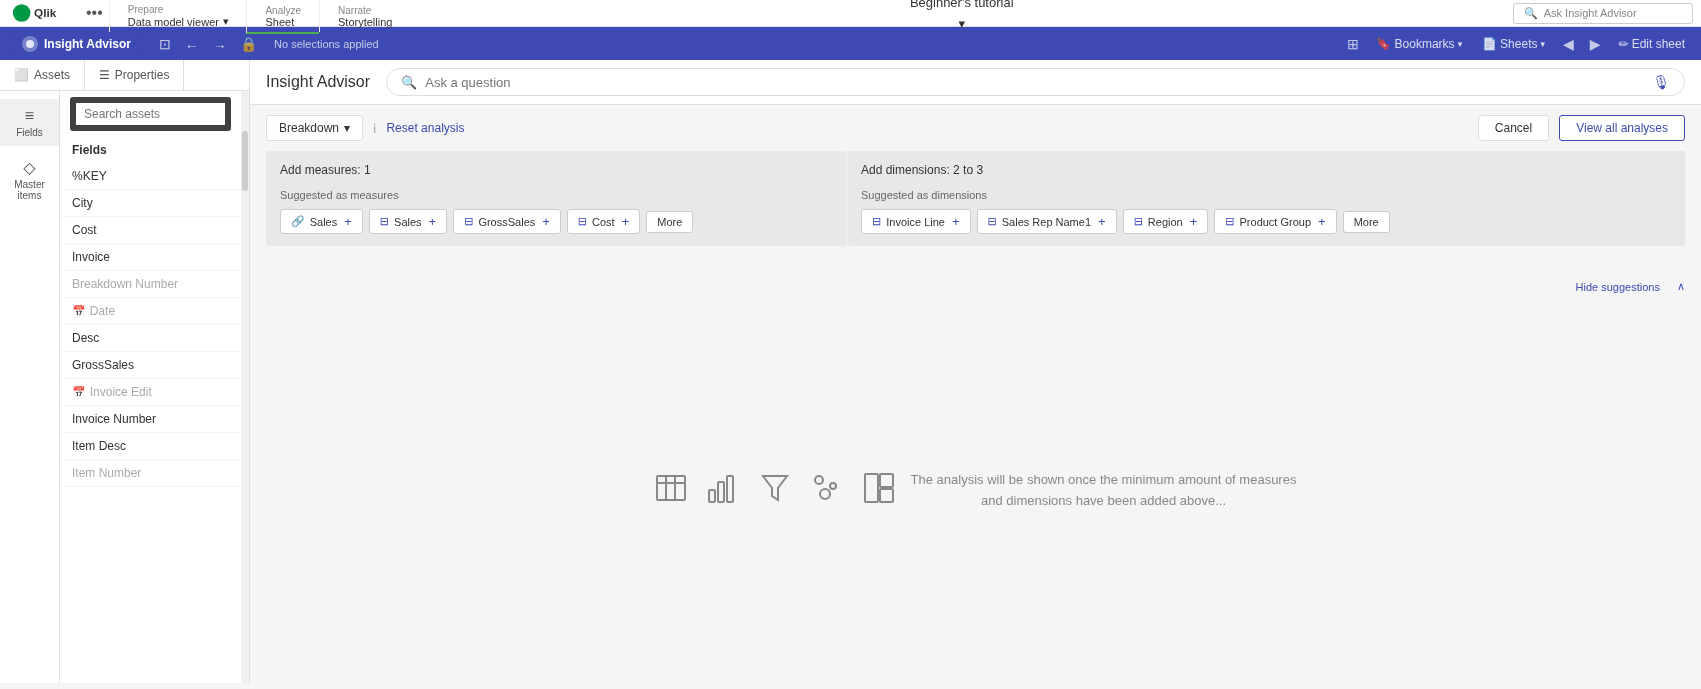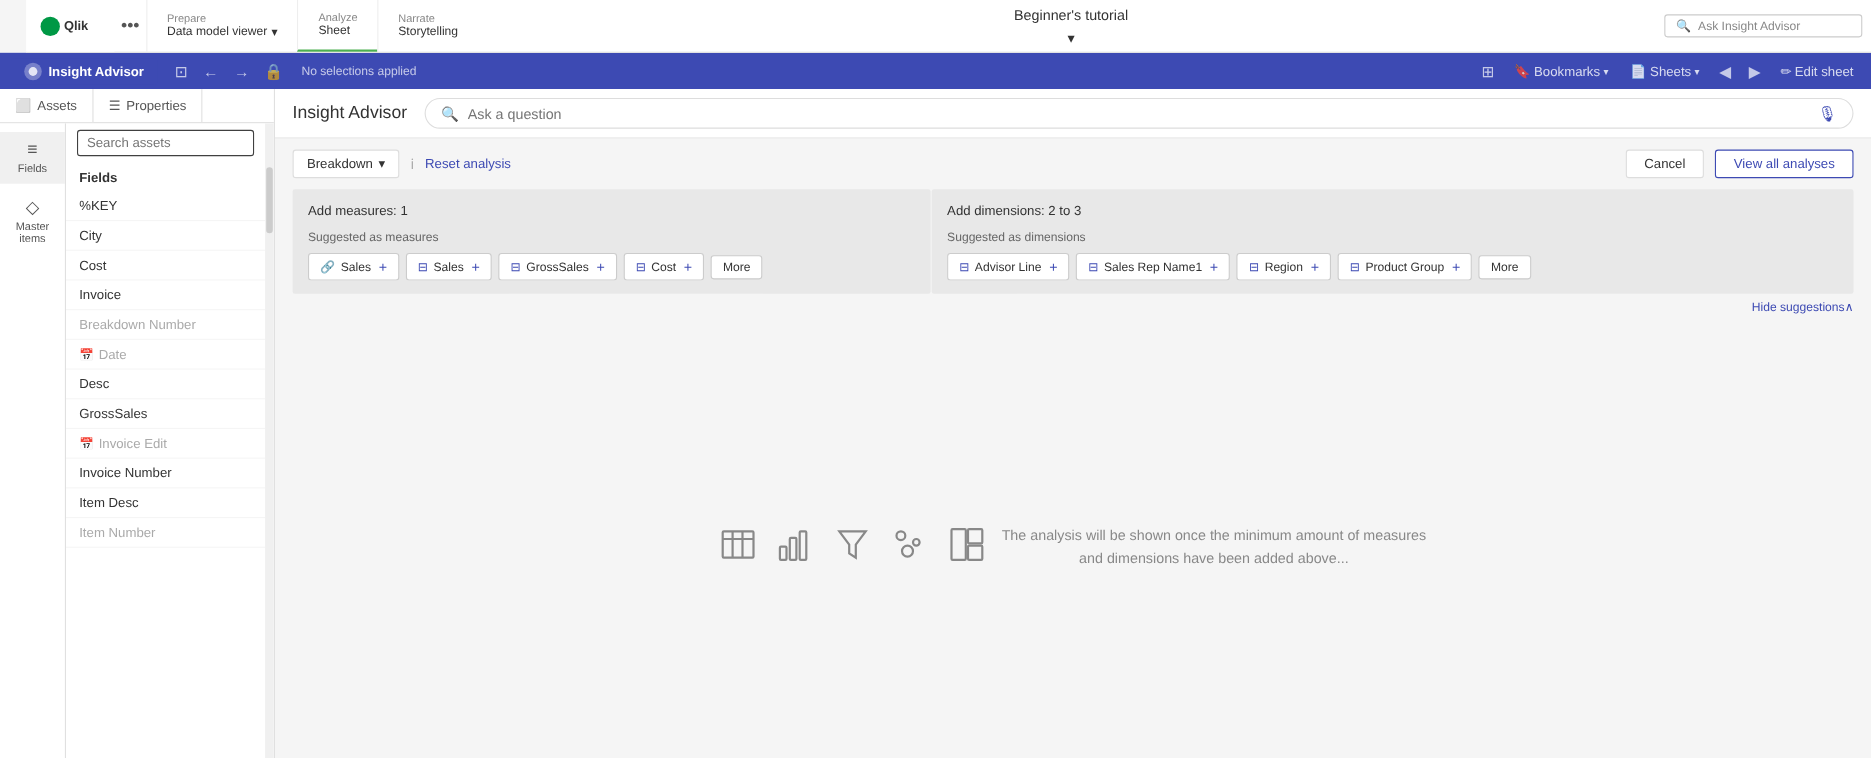--- a/index.html
+++ b/index.html
@@ -1,21 +1,21 @@
 <!DOCTYPE html>
 <html><head>
   <meta charset="utf-8">
   <style>
     * { box-sizing: border-box; margin: 0; padding: 0; }
     body { font-family: 'Segoe UI', Arial, sans-serif; font-size: 13px; background: #f5f5f5; color: #333; overflow: hidden; }
 
     
     .top-nav {
       display: flex; align-items: stretch; background: #fff; border-bottom: 1px solid #ddd;
-      height: 48px; position: relative; margin-left: 24px;
+      height: 27px; position: relative;
     }
     .top-nav-logo {
       display: flex; align-items: center; padding: 0 10px; background: #fff;
     }
     .qlik-logo { width: 60px; height: 22px; }
     .top-nav-more { display: flex; align-items: center; padding: 0 6px; cursor: pointer; color: #555; font-size: 16px; }
     .top-nav-section {
       display: flex; flex-direction: column; justify-content: center;
       padding: 16px 18px; border-left: 1px solid #eee; cursor: pointer; font-size: 11px; color: #555;
     }
@@ -66,21 +66,21 @@
     .sidebar-item { display: flex; flex-direction: column; align-items: center; padding: 8px 4px; cursor: pointer; width: 100%; }
     .sidebar-item.active { background: #f0f0f0; }
     .sidebar-item .si-icon { font-size: 16px; color: #555; }
     .sidebar-item .si-label { font-size: 10px; color: #555; margin-top: 2px; text-align: center; }
 
     
     .left-panel-wrapper { display: flex; flex: 1; overflow: hidden; }
     .left-panel-content { flex: 1; display: flex; flex-direction: column; }
     .search-assets { padding: 6px 10px; }
     .search-assets input {
-      width: 100%; border: 1px solid #404040; border-radius: 3px; padding: 4px 8px; font-size: 12px; color: #888;
+      width: 100%; border: 6px solid #404040; border-radius: 3px; padding: 4px 8px; font-size: 12px; color: #888;
       outline: none;
     }
     .fields-header { padding: 6px 12px; font-size: 12px; font-weight: 600; color: #333; }
     .fields-list { flex: 1; overflow-y: auto; }
     .field-item {
       display: flex; align-items: center; padding: 5px 12px; cursor: pointer;
       border-bottom: 1px solid #f5f5f5; font-size: 12px;
     }
     .field-item.disabled { color: #aaa; }
     .field-item .field-name { flex: 1; }
@@ -141,21 +141,21 @@
     .chip .chip-plus { color: #3d4ab3; font-size: 13px; margin-left: 2px; }
     .chip .chip-db { color: #3d4ab3; font-size: 11px; }
     .more-btn {
       border: 1px solid #ccc; background: #fff; padding: 4px 10px; border-radius: 3px;
       cursor: pointer; font-size: 11px; color: #333; white-space: nowrap;
     }
 
     
     .hide-suggestions-row {
       display: flex; justify-content: flex-end; padding: 6px 16px;
-      font-size: 11px; color: #3d4ab3; cursor: pointer; align-items: center; gap: 0;
+      font-size: 11px; color: #3d4ab3; cursor: pointer; align-items: center; gap: 17px; margin-top: 28px;
     }
 
     
     .center-placeholder {
       flex: 1; display: flex; align-items: center; justify-content: center; gap: 16px;
     }
     .placeholder-icons { display: flex; gap: 20px; align-items: center; }
     .ph-icon { font-size: 28px; color: #888; }
     .placeholder-text { font-size: 13px; color: #888; text-align: center; line-height: 1.6; }
 
@@ -388,21 +388,21 @@
           <button class="more-btn">More</button>
         </div>
       </div>
 
       <div class="suggestion-panel right">
         <div class="panel-title">Add dimensions: 2 to 3</div>
         <div class="suggestions-label">Suggested as dimensions</div>
         <div class="suggestion-chips">
           <div class="chip">
             <span class="chip-db">⊟</span>
-            <span>Advisor Line</span>
+            <span>Invoice Line</span>
             <span class="chip-plus">+</span>
           </div>
           <div class="chip">
             <span class="chip-db">⊟</span>
             <span>Sales Rep Name1</span>
             <span class="chip-plus">+</span>
           </div>
           <div class="chip">
             <span class="chip-db">⊟</span>
             <span>Region</span>

